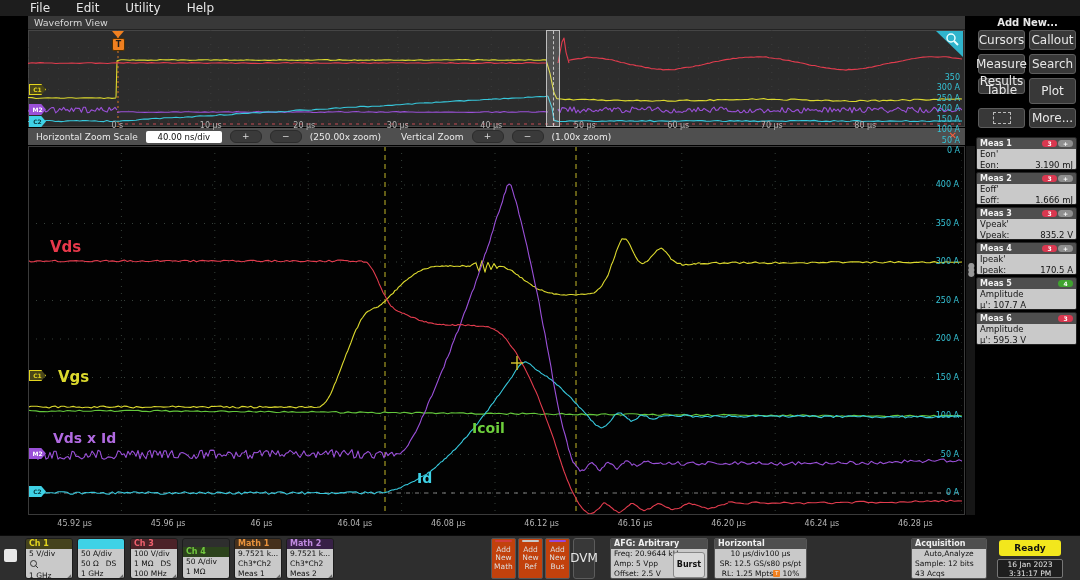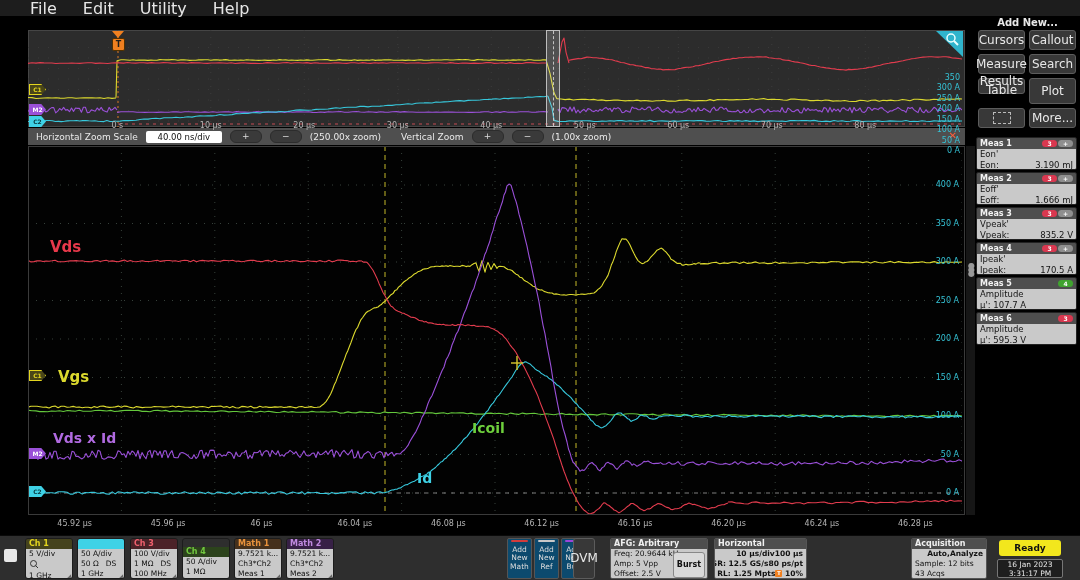--- a/index.html
+++ b/index.html
@@ -1,21 +1,21 @@
 <!DOCTYPE html>
 <html><head>
 <meta charset="utf-8">
 <style>
   html,body{margin:0;padding:0;background:#000;}
   .app{position:relative;width:1080px;height:580px;background:#000;overflow:hidden;
        font-family:"DejaVu Sans",sans-serif;color:#e8e8e8;}
   .abs{position:absolute;}
   
   .menubar{left:0;top:0;width:1080px;height:16px;background:#1d1d1d;display:flex;align-items:center;
-           padding-left:30px;gap:26px;box-sizing:border-box;font-size:16px;color:#e6e6e6;}
+           padding-left:30px;gap:26px;box-sizing:border-box;font-size:12px;color:#e6e6e6;}
   .menubar span{cursor:default;}
   .tabbar{left:28px;top:16px;width:937px;height:14px;background:#383838;font-size:9.5px;color:#d8d8d8;
           display:flex;align-items:center;padding-left:6px;box-sizing:border-box;border-bottom:1px solid #222;}
   
   .overview{left:28px;top:30px;width:937px;height:97px;background:#2c2c2c;border:1px solid #454545;box-sizing:border-box;}
   .zoombox{left:546px;top:30px;width:14px;height:97px;background:rgba(225,225,225,0.20);
            border:1px solid #bdbdbd;box-sizing:border-box;}
   .zoombox .mid{position:absolute;left:6px;top:0;height:100%;border-left:1px dashed #e0e0e0;opacity:.8;}
   .trig-tri{left:112px;top:31px;width:0;height:0;border-left:6px solid transparent;border-right:6px solid transparent;
             border-top:7px solid #f08020;}
@@ -53,46 +53,49 @@
           padding:0 3px;font-size:8px;font-weight:bold;color:#f2f2f2;}
   .meas-b{height:22px;background:#c9c9c9;color:#151515;font-size:8.5px;line-height:11px;padding:0 3px;}
   .pill{display:inline-block;border-radius:4px;height:7px;line-height:7px;font-size:6px;font-weight:bold;
         color:#fff;text-align:center;min-width:15px;margin-left:1px;}
   
   .bottombar{left:0;top:535px;width:1080px;height:45px;background:#2e2e2e;border-top:1px solid #0a0a0a;box-sizing:border-box;}
   .chbadge{position:absolute;top:2px;width:48px;height:41px;border-radius:3px;overflow:hidden;border:1px solid #1c1c1c;box-sizing:border-box;}
   .chb-h{height:10px;font-size:8px;font-weight:bold;padding-left:3px;line-height:10px;}
   .chb-b{height:31px;background:#c9c9c9;color:#111;font-size:7.5px;line-height:10px;padding-left:3px;white-space:pre;position:relative;}
   .corner{position:absolute;right:1px;bottom:1px;color:#666;font-size:6px;line-height:6px;}
-  .addbtn{position:absolute;top:2px;width:25px;height:41px;background:#0c4a6e;border:1px solid #555;border-radius:2px;
-          color:#ddd;font-size:7.5px;line-height:8.5px;text-align:center;display:flex;align-items:center;justify-content:center;box-sizing:border-box;margin-left:16px;}
+  .addbtn{position:absolute;top:2px;width:25px;height:41px;background:#c2410c;border:1px solid #555;border-radius:2px;
+          color:#ddd;font-size:7.5px;line-height:8.5px;text-align:center;display:flex;align-items:center;justify-content:center;box-sizing:border-box;}
   .addbtn .accent{position:absolute;top:1px;left:3px;right:3px;height:2px;border-radius:1px;}
   .panel{position:absolute;top:2px;height:41px;border:1px solid #555;border-radius:2px;overflow:hidden;box-sizing:border-box;}
   .panel-h{height:10px;background:#4e4e4e;color:#f0f0f0;font-size:8px;font-weight:bold;padding-left:3px;line-height:10px;}
   .panel-b{height:31px;background:#c9c9c9;color:#111;font-size:7.5px;line-height:10px;padding:0 3px;position:relative;}
-  .prow{display:flex;justify-content:flex-end;white-space:nowrap;font-weight:bold;}
+  .prow{display:flex;justify-content:center;white-space:nowrap;}
   .ready{position:absolute;left:999px;top:540px;width:62px;height:16px;background:#f2e71d;border-radius:3px;
          color:#111;font-weight:bold;font-size:9px;display:flex;align-items:center;justify-content:center;}
   .datetime{position:absolute;left:997px;top:559px;width:66px;height:19px;background:#1e1e1e;border:1px solid #777;
             border-radius:2px;color:#e8e8e8;font-size:7.5px;line-height:9px;text-align:center;box-sizing:border-box;}
   svg.layer{position:absolute;left:0;top:0;pointer-events:none;z-index:3;}
   .z5{z-index:5;}
 </style>
 </head>
 <body>
 
 <div class="app">
 
   <div class="abs menubar">
     <span>File</span>
     <span>Edit</span>
     <span>Utility</span>
     <span>Help</span>
   </div>
 
+  <div class="abs tabbar">
+    <span>Waveform View</span>
+  </div>
 
   <div class="abs overview"></div>
   <div class="abs" id="ov-time" style="left:0;top:121px;width:965px;height:10px;z-index:4;">
       <span class="timelab" style="left: 117.3px; top: 0px;">0 s</span>
       <span class="timelab" style="left: 210.8px; top: 0px;">10 µs</span>
       <span class="timelab" style="left: 304.3px; top: 0px;">20 µs</span>
       <span class="timelab" style="left: 397.8px; top: 0px;">30 µs</span>
       <span class="timelab" style="left: 491.3px; top: 0px;">40 µs</span>
       <span class="timelab" style="left: 584.8px; top: 0px;">50 µs</span>
       <span class="timelab" style="left: 678.3px; top: 0px;">60 µs</span>

